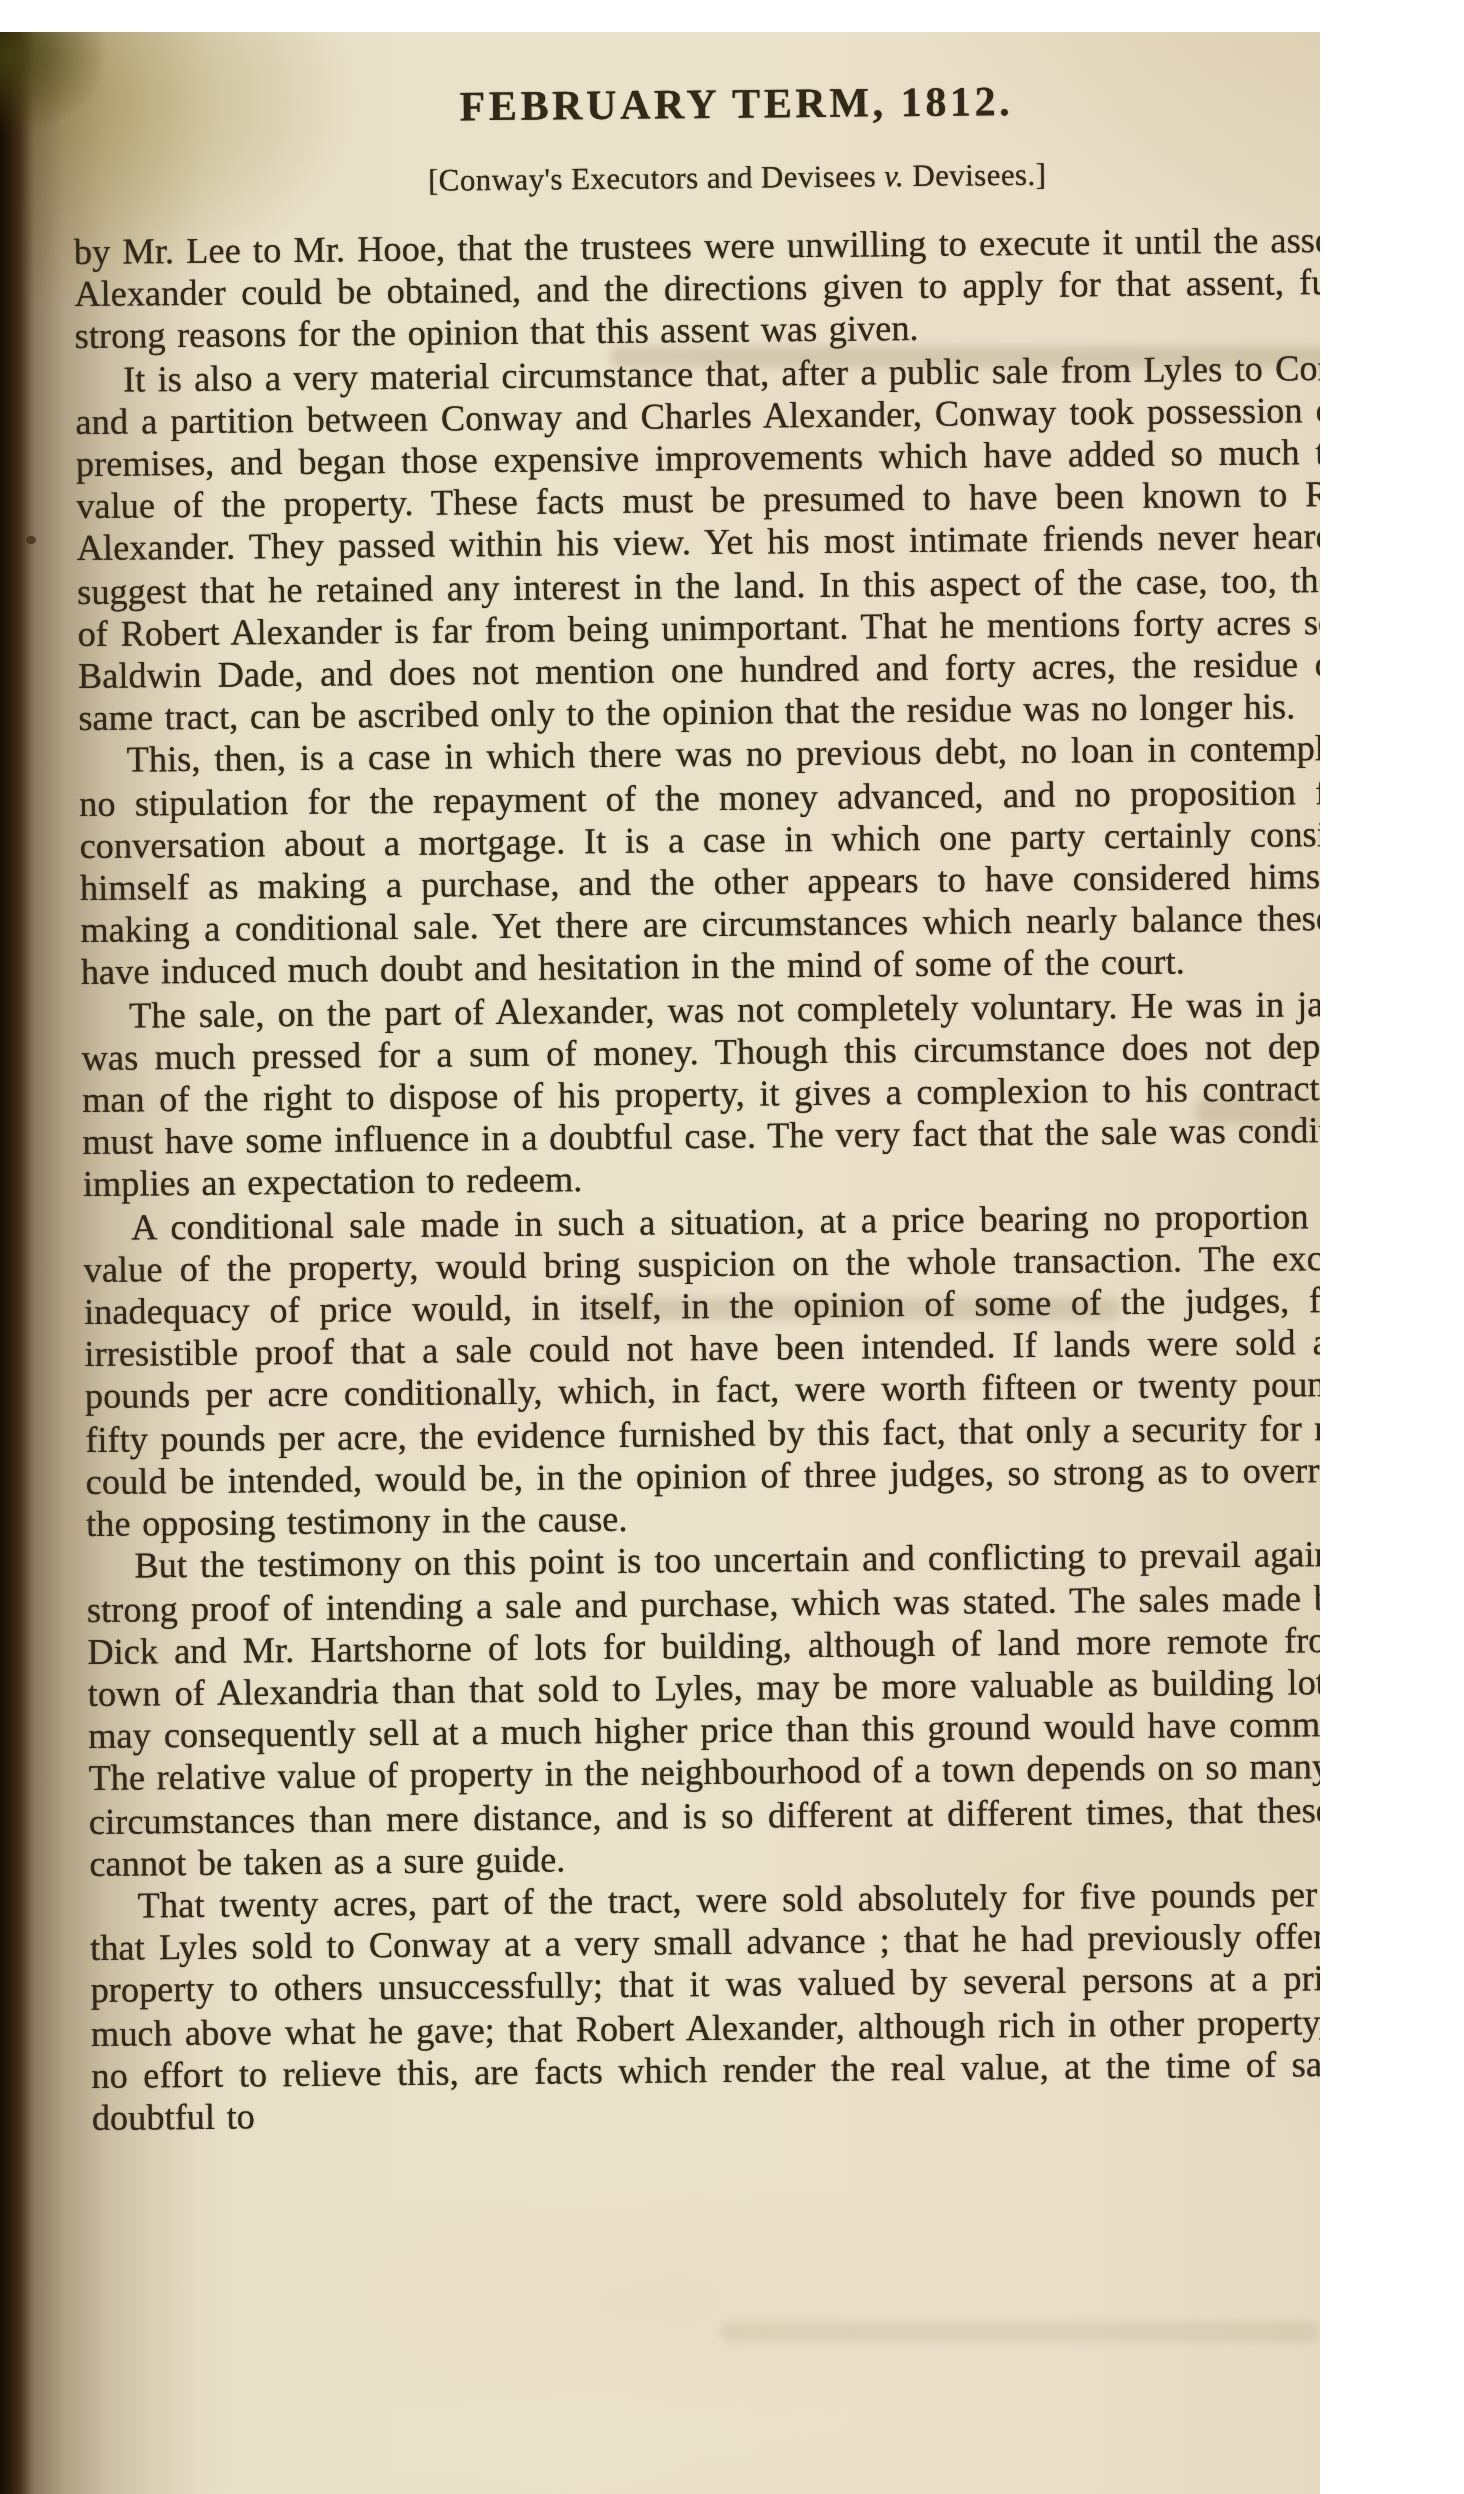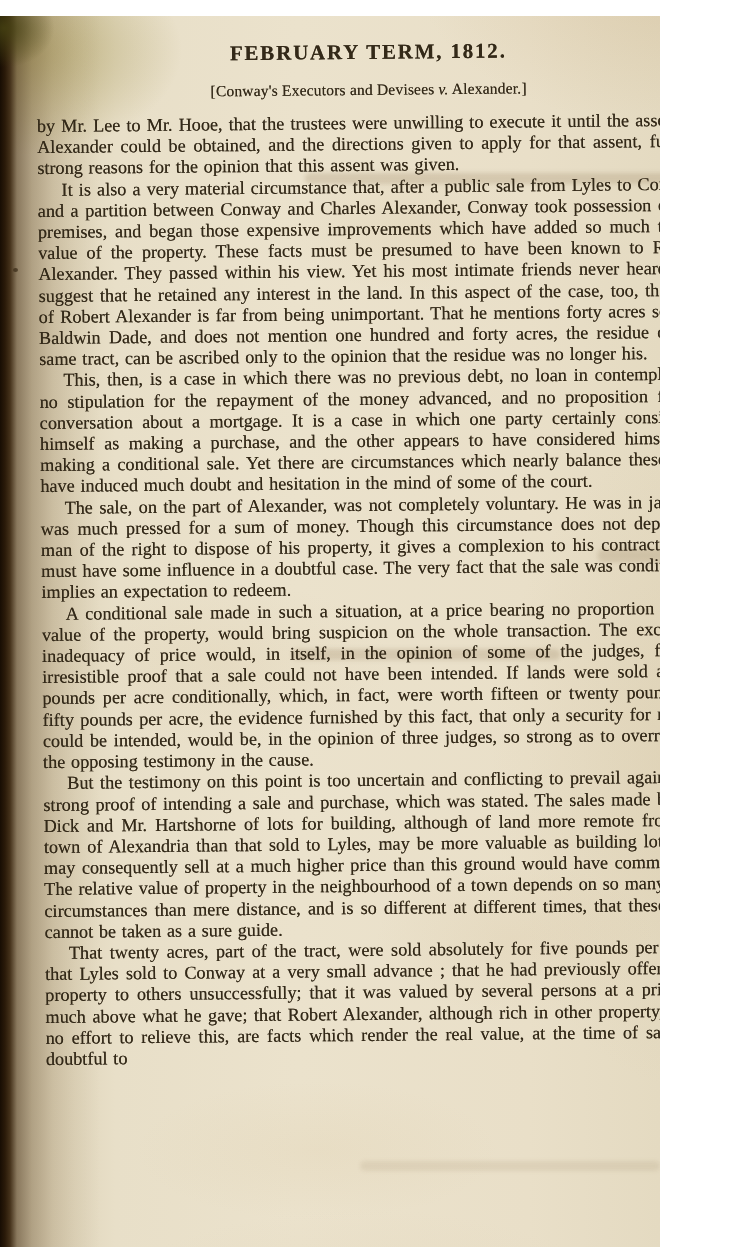--- a/index.html
+++ b/index.html
@@ -106,21 +106,21 @@
   <div class="ghost ghost-4"></div>
   <div class="speck"></div>
 
   <div class="content">
     <div class="header-row">
       <h1 class="running-title">FEBRUARY TERM, 1812.</h1>
       <span class="page-number">483</span>
     </div>
 
     <div class="case-caption">
-      <span>[Conway's Executors and Devisees </span><span class="v-italic">v.</span><span> Alexander.]</span>
+      <span>[Conway's Executors and Devisees </span><span class="v-italic">v.</span><span> Devisees.]</span>
     </div>
 
     <div class="body-text">
         <p>by Mr. Lee to Mr. Hooe, that the trustees were unwilling to execute it until the assent of Alexander could be obtained, and the directions given to apply for that assent, furnish strong reasons for the opinion that this assent was given.</p>
         <p>It is also a very material circumstance that, after a public sale from Lyles to Conway, and a partition between Conway and Charles Alexander, Conway took possession of the premises, and began those expensive improvements which have added so much to the value of the property. These facts must be presumed to have been known to Robert Alexander. They passed within his view.  Yet his most intimate friends never heard him suggest that he retained any interest in the land.  In this aspect of the case, too, the will of Robert Alexander is far from being unimportant. That he mentions forty acres sold to Baldwin Dade, and does not mention one hundred and forty acres, the residue of the same tract, can be ascribed only to the opinion that the residue was no longer his.</p>
         <p>This, then, is a case in which there was no previous debt, no loan in contemplation, no stipulation for the repayment of the money advanced, and no proposition for or conversation about a mortgage.  It is a case in which one party certainly considered himself as making a purchase, and the other appears to have considered himself as making a conditional sale. Yet there are circumstances which nearly balance these, and have induced much doubt and hesitation in the mind of some of the court.</p>
         <p>The sale, on the part of Alexander, was not completely voluntary.  He was in jail and was much pressed for a sum of money.  Though this circumstance does not deprive a man of the right to dispose of his property, it gives a complexion to his contracts, and must have some influence in a doubtful case.  The very fact that the sale was conditional, implies an expectation to redeem.</p>
         <p>A conditional sale made in such a situation, at a price bearing no proportion to the value of the property, would bring suspicion on the whole transaction.  The excessive inadequacy of price would, in itself, in the opinion of some of the judges, furnish irresistible proof that a sale could not have been intended.  If lands were sold at five pounds per acre conditionally, which, in fact, were worth fifteen or twenty pounds, or fifty pounds per acre, the evidence furnished by this fact, that only a security for money could be intended, would be, in the opinion of three judges, so strong as to overrule all the opposing testimony in the cause.</p>
         <p>But the testimony on this point is too uncertain and conflicting to prevail against the strong proof of intending a sale and purchase, which was stated.  The sales made by Mr. Dick and Mr. Hartshorne of lots for building, although of land more remote from the town of Alexandria than that sold to Lyles, may be more valuable as building lots, and may consequently sell at a much higher price than this ground would have commanded. The relative value of property in the neighbourhood of a town depends on so many other circumstances than mere distance, and is so different at different times, that these sales cannot be taken as a sure guide.</p>
         <p>That twenty acres, part of the tract, were sold absolutely for five pounds per acre ; that Lyles sold to Conway at a very small advance ; that he had previously offered the property to others unsuccessfully; that it was valued by several persons at a price not much above what he gave; that Robert Alexander, although rich in other property, made no effort to relieve this, are facts which render the real value, at the time of sale, too doubtful to</p>

